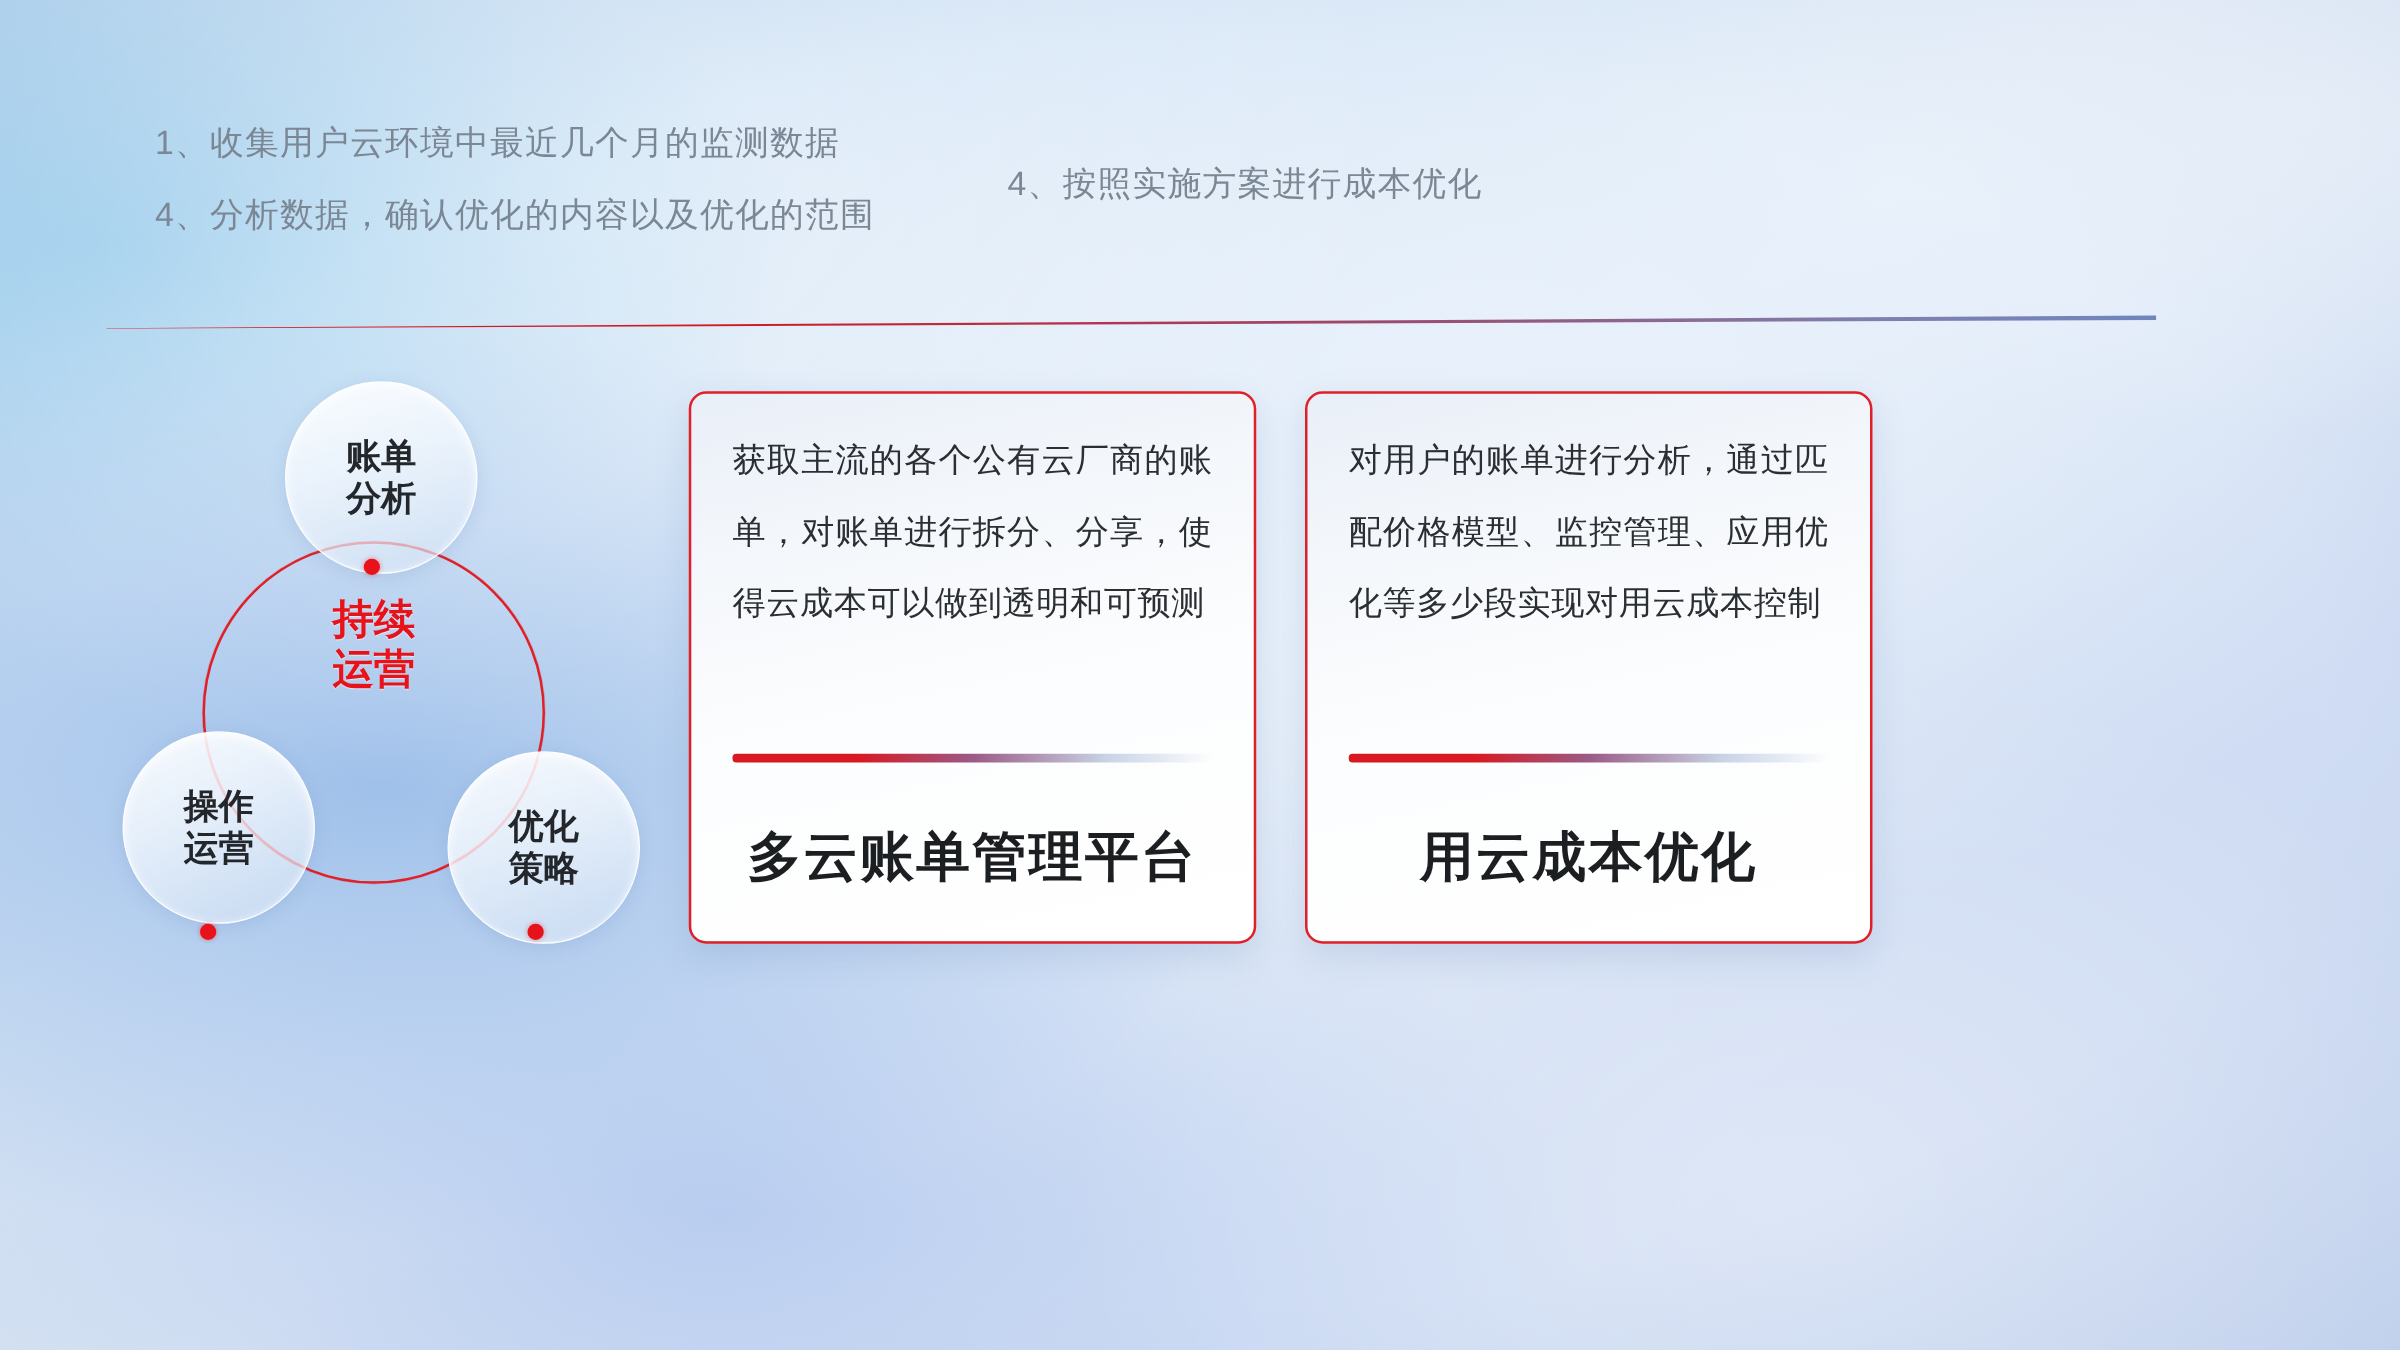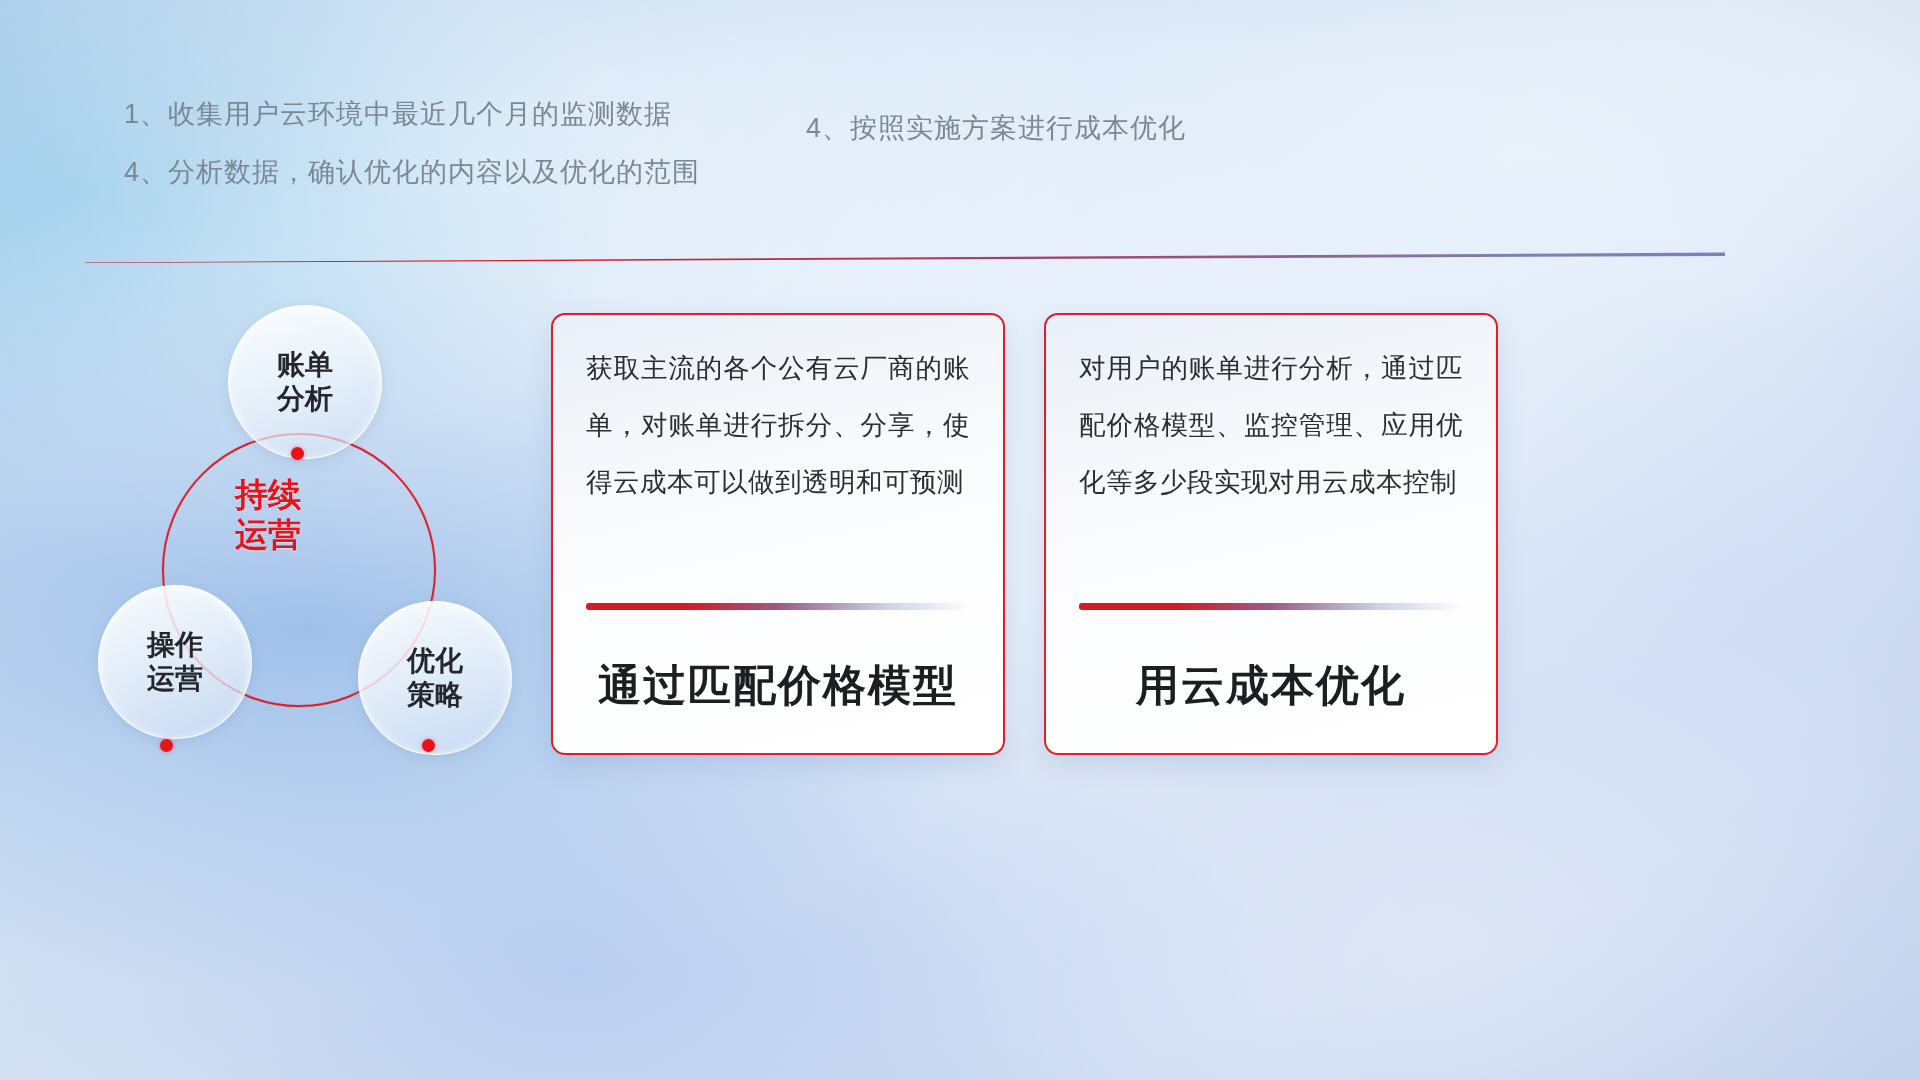--- a/index.html
+++ b/index.html
@@ -31,21 +31,21 @@
     background:radial-gradient(ellipse at center, rgba(255,255,255,.30) 0%, rgba(255,255,255,0) 70%);
   }
   .bg-vignette{
     position:absolute;inset:0;
     background:radial-gradient(ellipse 85% 85% at 50% 50%, rgba(255,255,255,0) 55%, rgba(120,150,195,.18) 100%);
   }
 
   
   .list{position:absolute;color:#7b8794;font-size:27px;letter-spacing:1px;white-space:nowrap;}
   #list-left{left:124px;top:96px;}
-  #list-right{left:806px;top:110px;}
+  #list-right{left:806px;top:129px;}
   .list .row{margin-bottom:22px;}
   .list .row:last-child{margin-bottom:0;}
 
   
   #divider{
     position:absolute;left:85px;top:252px;width:1640px;height:11px;
   }
 
   
   #venn{position:absolute;left:80px;top:285px;width:470px;height:490px;}
@@ -61,21 +61,21 @@
   }
   #c-top{left:148px;top:20px;width:152px;height:152px;}
   #c-bl{left:18px;top:300px;width:152px;height:152px;}
   #c-br{left:278px;top:316px;width:152px;height:152px;}
   #ring{
     left:82px;top:148px;width:270px;height:270px;
     border:2.4px solid #e01f26;background:transparent;
     box-shadow:0 0 0 .5px rgba(224,31,38,.25);
   }
   #center-label{
-    position:absolute;left:155px;top:190px;width:128px;
+    position:absolute;left:155px;top:190px;width:128px;text-align:center;
     color:#e8131a;font-weight:bold;font-size:33px;line-height:1.2;
     text-shadow:0 1px 1px rgba(255,255,255,.6);
   }
   .dot{position:absolute;width:13px;height:13px;border-radius:50%;background:#e8131a;
        box-shadow:0 0 4px rgba(232,19,26,.45);}
   #dot-top{left:211px;top:162px;}
   #dot-bl{left:80px;top:454px;}
   #dot-br{left:342px;top:454px;}
 
   
@@ -154,21 +154,21 @@
   <div class="dot" id="dot-top"></div>
   <div class="dot" id="dot-bl"></div>
   <div class="dot" id="dot-br"></div>
 </div>
 
 <div class="card" id="card-1">
   <div class="card-inner">
     <div class="card-body">获取主流的各个公有云厂商的账单，对账单进行拆分、分享，使得云成本可以做到透明和可预测</div>
   </div>
   <div class="card-rule"></div>
-  <div class="card-title">通过匹配价格模型</div>
+  <div class="card-title">多云账单管理平台</div>
 </div>
 
 <div class="card" id="card-2">
   <div class="card-inner">
     <div class="card-body">对用户的账单进行分析，通过匹配价格模型、监控管理、应用优化等多少段实现对用云成本控制</div>
   </div>
   <div class="card-rule"></div>
   <div class="card-title">用云成本优化</div>
 </div>
 

